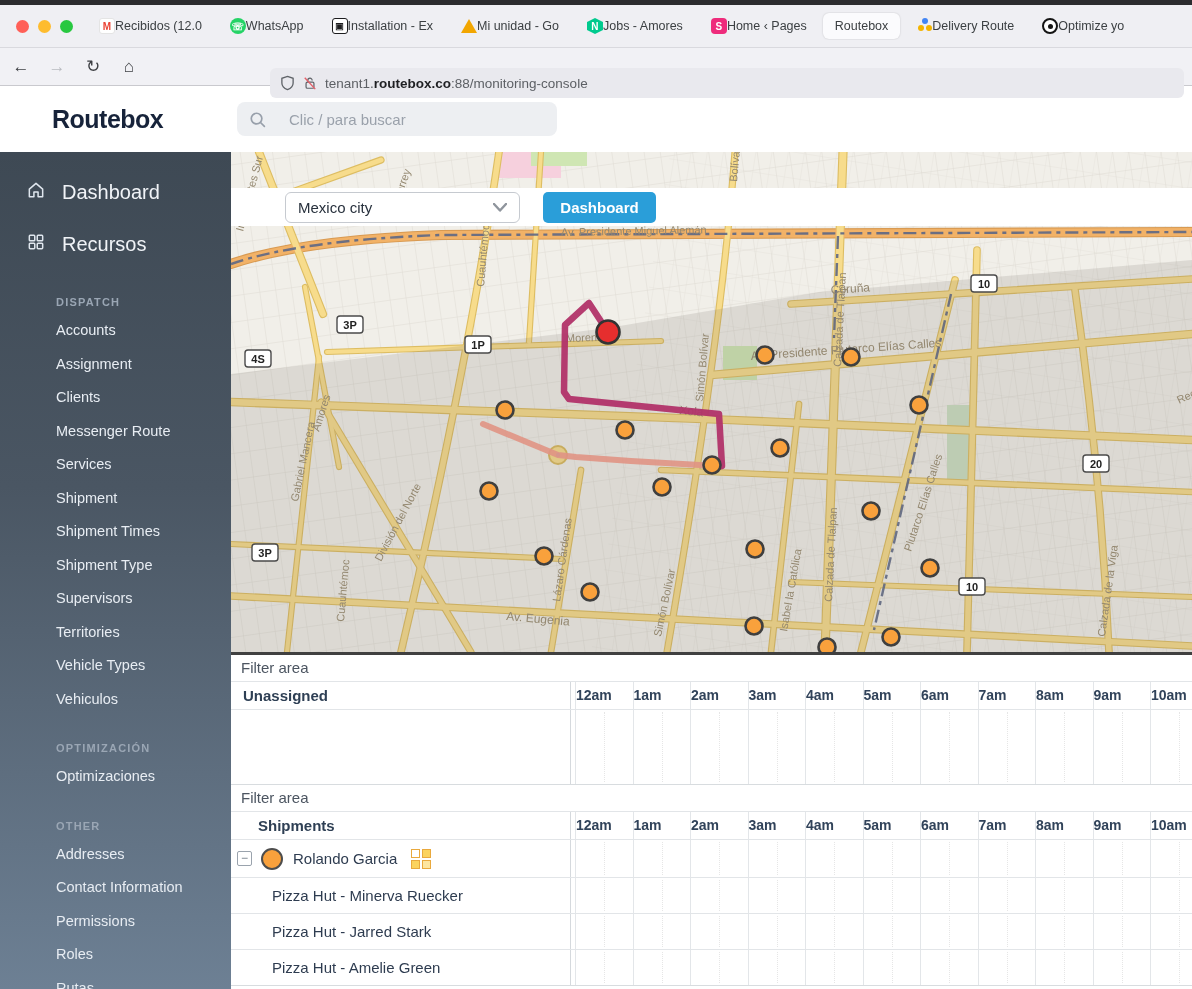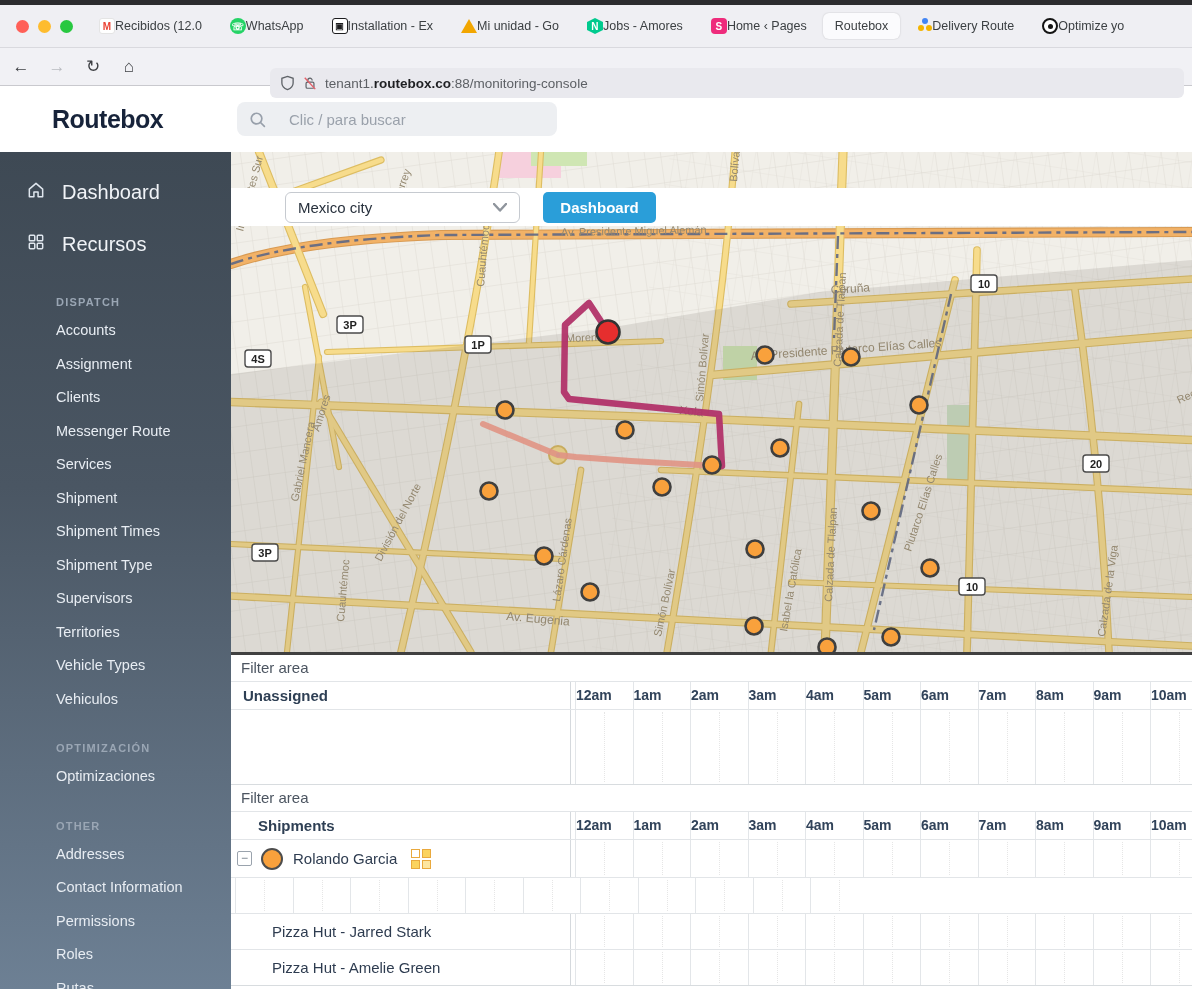--- a/index.html
+++ b/index.html
@@ -462,20 +462,21 @@
               <div class="hcell"></div>
               <div class="hcell"></div>
               <div class="hcell"></div>
               <div class="hcell"></div>
               <div class="hcell"></div>
               <div class="hcell"></div>
               <div class="hcell"></div>
             </div>
           </div>
           <div class="trow srow">
+            <div class="lcell scell">Pizza Hut - Minerva Ruecker</div>
             <div class="hwrap">
               <div class="hcell"></div>
               <div class="hcell"></div>
               <div class="hcell"></div>
               <div class="hcell"></div>
               <div class="hcell"></div>
               <div class="hcell"></div>
               <div class="hcell"></div>
               <div class="hcell"></div>
               <div class="hcell"></div>

